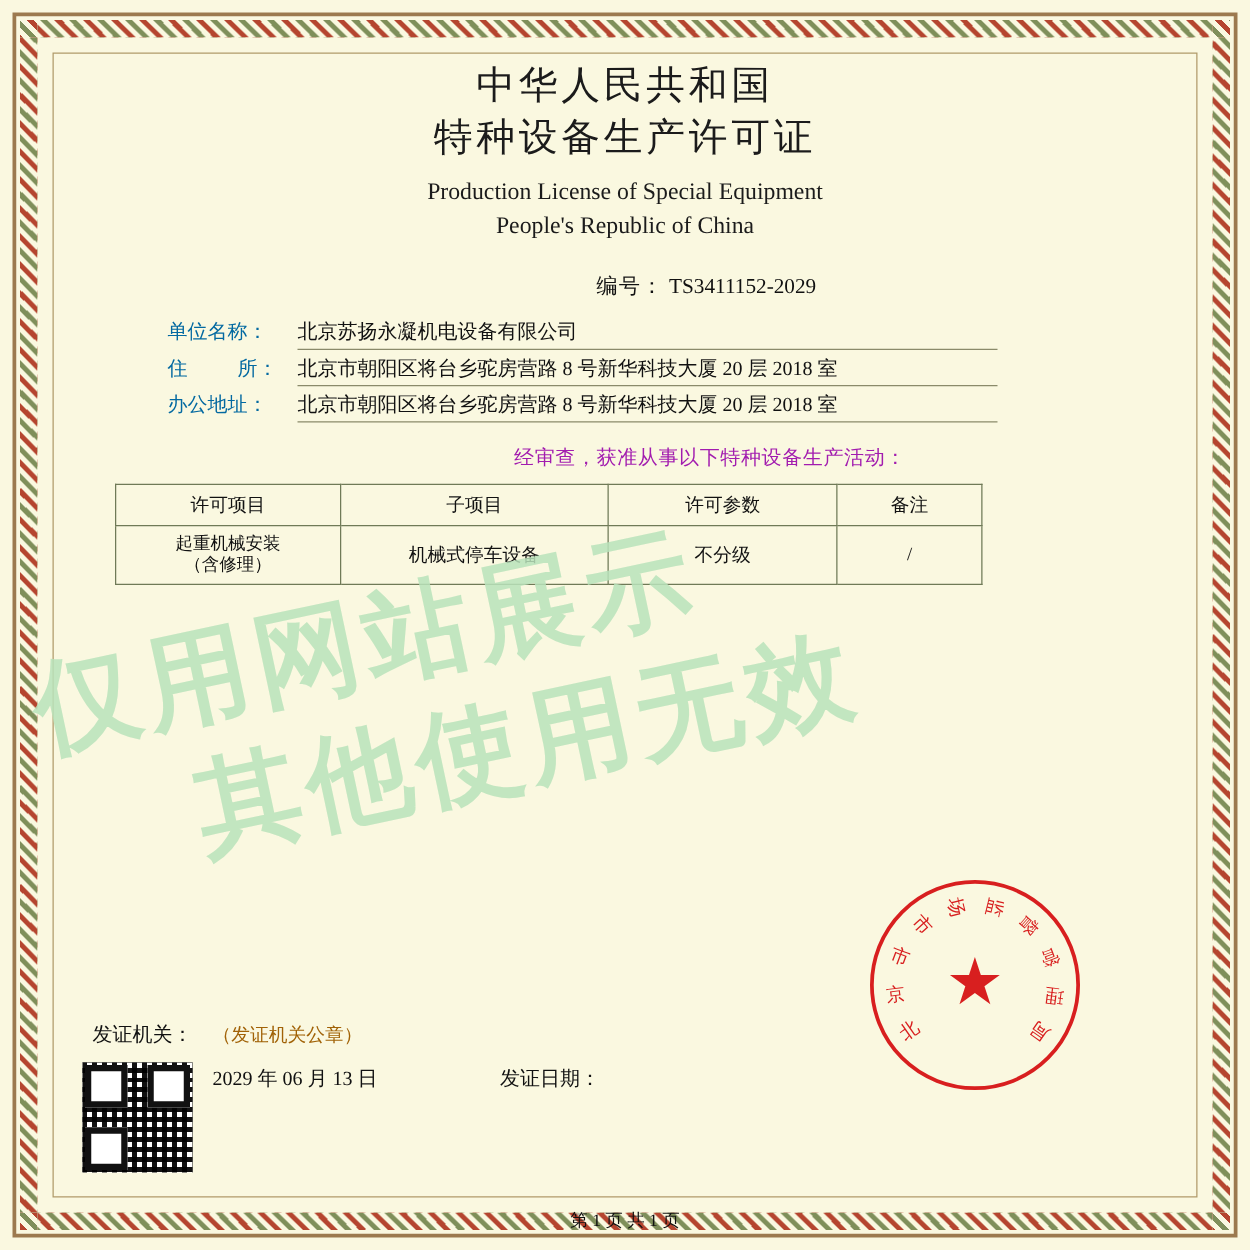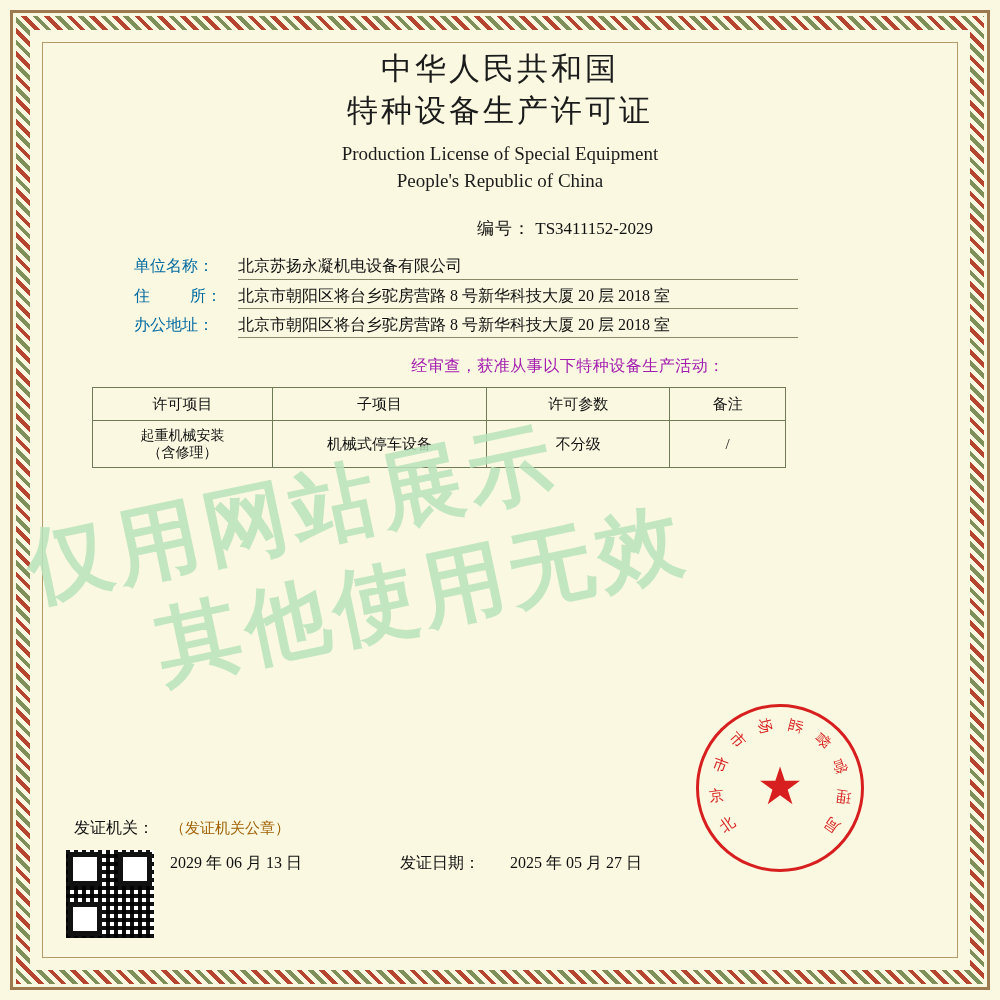--- a/index.html
+++ b/index.html
@@ -343,24 +343,24 @@
 
   <div class="footer-area">
     <div class="footer-row">
       <div class="fl">发证机关：</div>
       <div class="fv2 seal-label">（发证机关公章）</div>
     </div>
     <div class="footer-row">
       <div class="fl">有效期至：</div>
       <div class="fv">2029 年 06 月 13 日</div>
       <div class="fl2">发证日期：</div>
-      <div class="fv2">2025 年 05 月 27 日</div>
     </div>
   </div>
 
   <div class="qr">
     <div class="c tl"></div>
     <div class="c tr"></div>
     <div class="c bl"></div>
   </div>
 
+  <div class="page-num">第 1 页 共 1 页</div>
 
 </div>
 
 </body></html>

